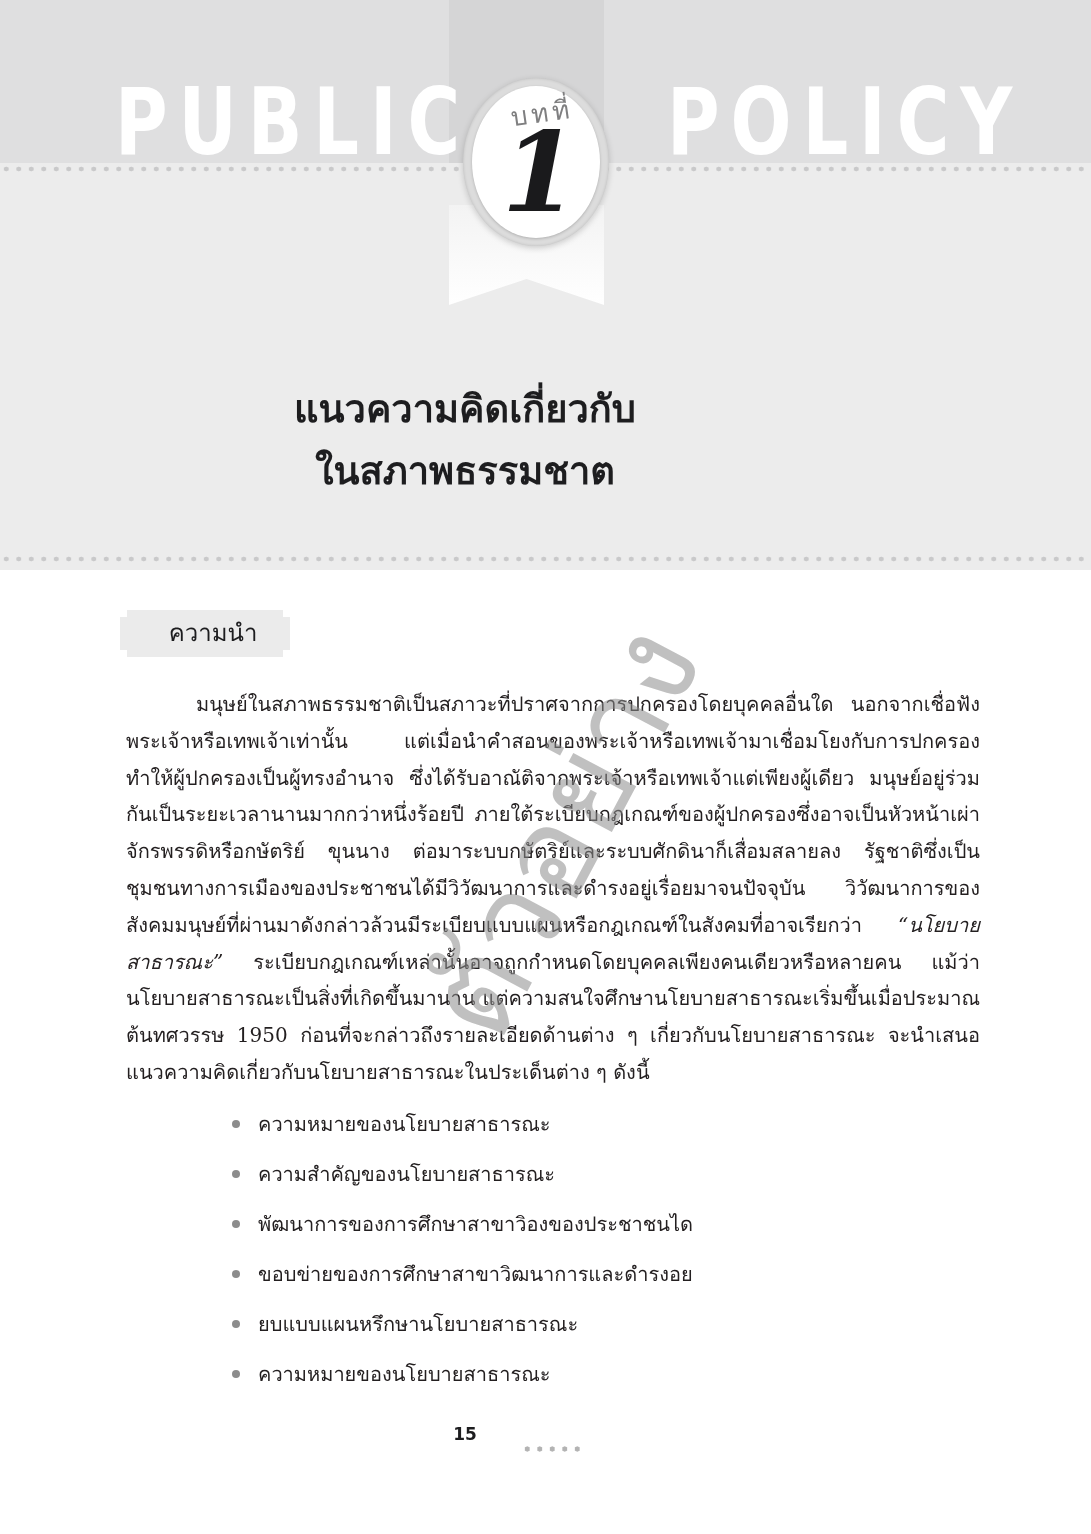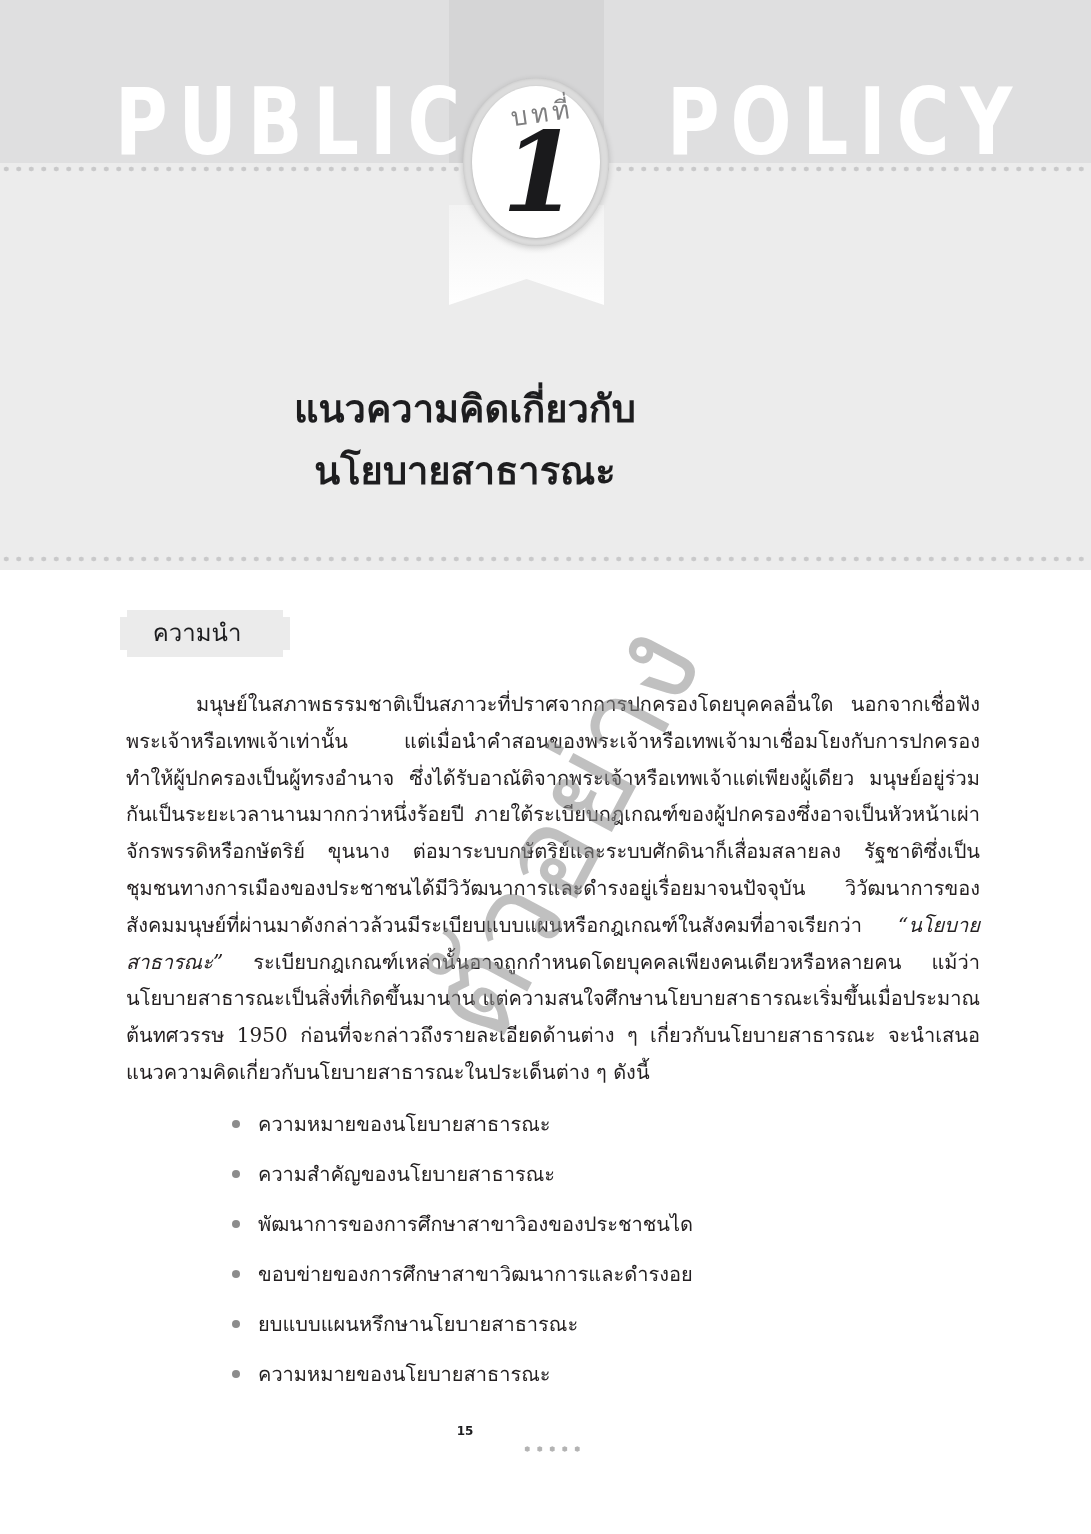--- a/index.html
+++ b/index.html
@@ -72,21 +72,21 @@
     position: absolute; left: 0; top: 378px; width: 930px; text-align: center;
     font-family: "DejaVu Sans", "Liberation Sans", sans-serif;
     font-weight: bold; font-size: 38px; line-height: 62px; color: #1d1d1f;
   }
   .section-tag {
     position: absolute; left: 120px; top: 610px; width: 170px; height: 47px;
     background: #ebebeb;
     clip-path: polygon(7px 0, 163px 0, 163px 7px, 170px 7px, 170px 40px, 163px 40px, 163px 47px, 7px 47px, 7px 40px, 0 40px, 0 7px, 7px 7px);
   }
   .section-tag-label {
-    position: absolute; left: 112px; top: 615px; width: 170px; text-align: center;
+    position: absolute; left: 128px; top: 615px; width: 170px; text-align: center;
     font-family: "DejaVu Sans", "Liberation Sans", sans-serif;
     font-size: 24px; line-height: 36px; color: #1d1d1f;
   }
   .body-text {
     position: absolute; left: 118px; top: 678px; width: 870px;
     font-size: 20px; line-height: 36.8px; color: #231f20;
     text-align: justify;
   }
   .body-text p { margin: 8px; text-indent: 70px; }
   .body-text em { font-style: italic; }
@@ -105,21 +105,21 @@
   .watermark {
     position: absolute; left: 340px; top: 730px;
     font-family: "DejaVu Sans", "Liberation Sans", sans-serif;
     font-size: 128px; color: rgba(140,140,140,0.55);
     transform: rotate(-62deg); transform-origin: center center;
     white-space: nowrap; pointer-events: none;
   }
   .page-number {
     position: absolute; left: 0; top: 1424px; width: 930px; text-align: center;
     font-family: "DejaVu Sans", "Liberation Sans", sans-serif;
-    font-weight: bold; font-size: 12px; color: #1d1d1f;
+    font-weight: bold; font-size: 17px; color: #1d1d1f;
   }
   .page-dots {
     position: absolute; left: 521px; top: 1445px; width: 60px; height: 8px;
     background-image: radial-gradient(circle, #b3b3b3 2.4px, transparent 2.8px);
     background-size: 12.5px 8px; background-repeat: repeat-x;
   }
 </style>
 </head>
 <body>
 
@@ -133,21 +133,21 @@
 <div class="big-word word-policy">POLICY</div>
 
 <div class="ribbon-tail"></div>
 <div class="badge-outer"></div>
 <div class="badge-inner"></div>
 <div class="badge-label">บทที่</div>
 <div class="badge-number">1</div>
 
 <div class="chapter-title">
   <div>แนวความคิดเกี่ยวกับ</div>
-  <div>นโยบายสาธารณะ</div>
+  <div>ในสภาพธรรมชาต</div>
 </div>
 
 <div class="section-tag"></div>
 <div class="section-tag-label">ความนำ</div>
 
 <div class="body-text">
   <p><span>มนุษย์ในสภาพธรรมชาติเป็นสภาวะที่ปราศจากการปกครองโดยบุคคลอื่นใด นอกจากเชื่อฟังพระเจ้าหรือเทพเจ้าเท่านั้น แต่เมื่อนำคำสอนของพระเจ้าหรือเทพเจ้ามาเชื่อมโยงกับการปกครอง ทำให้ผู้ปกครองเป็นผู้ทรงอำนาจ ซึ่งได้รับอาณัติจากพระเจ้าหรือเทพเจ้าแต่เพียงผู้เดียว มนุษย์อยู่ร่วมกันเป็นระยะเวลานานมากกว่าหนึ่งร้อยปี ภายใต้ระเบียบกฎเกณฑ์ของผู้ปกครองซึ่งอาจเป็นหัวหน้าเผ่า จักรพรรดิหรือกษัตริย์ ขุนนาง ต่อมาระบบกษัตริย์และระบบศักดินาก็เสื่อมสลายลง รัฐชาติซึ่งเป็นชุมชนทางการเมืองของประชาชนได้มีวิวัฒนาการและดำรงอยู่เรื่อยมาจนปัจจุบัน วิวัฒนาการของสังคมมนุษย์ที่ผ่านมาดังกล่าวล้วนมีระเบียบแบบแผนหรือกฎเกณฑ์ในสังคมที่อาจเรียกว่า </span><em>“นโยบายสาธารณะ”</em><span> ระเบียบกฎเกณฑ์เหล่านั้นอาจถูกกำหนดโดยบุคคลเพียงคนเดียวหรือหลายคน แม้ว่านโยบายสาธารณะเป็นสิ่งที่เกิดขึ้นมานาน แต่ความสนใจศึกษานโยบายสาธารณะเริ่มขึ้นเมื่อประมาณต้นทศวรรษ 1950 ก่อนที่จะกล่าวถึงรายละเอียดด้านต่าง ๆ เกี่ยวกับนโยบายสาธารณะ จะนำเสนอแนวความคิดเกี่ยวกับนโยบายสาธารณะในประเด็นต่าง ๆ ดังนี้</span></p>
 </div>
 
 <ul class="bullets">

